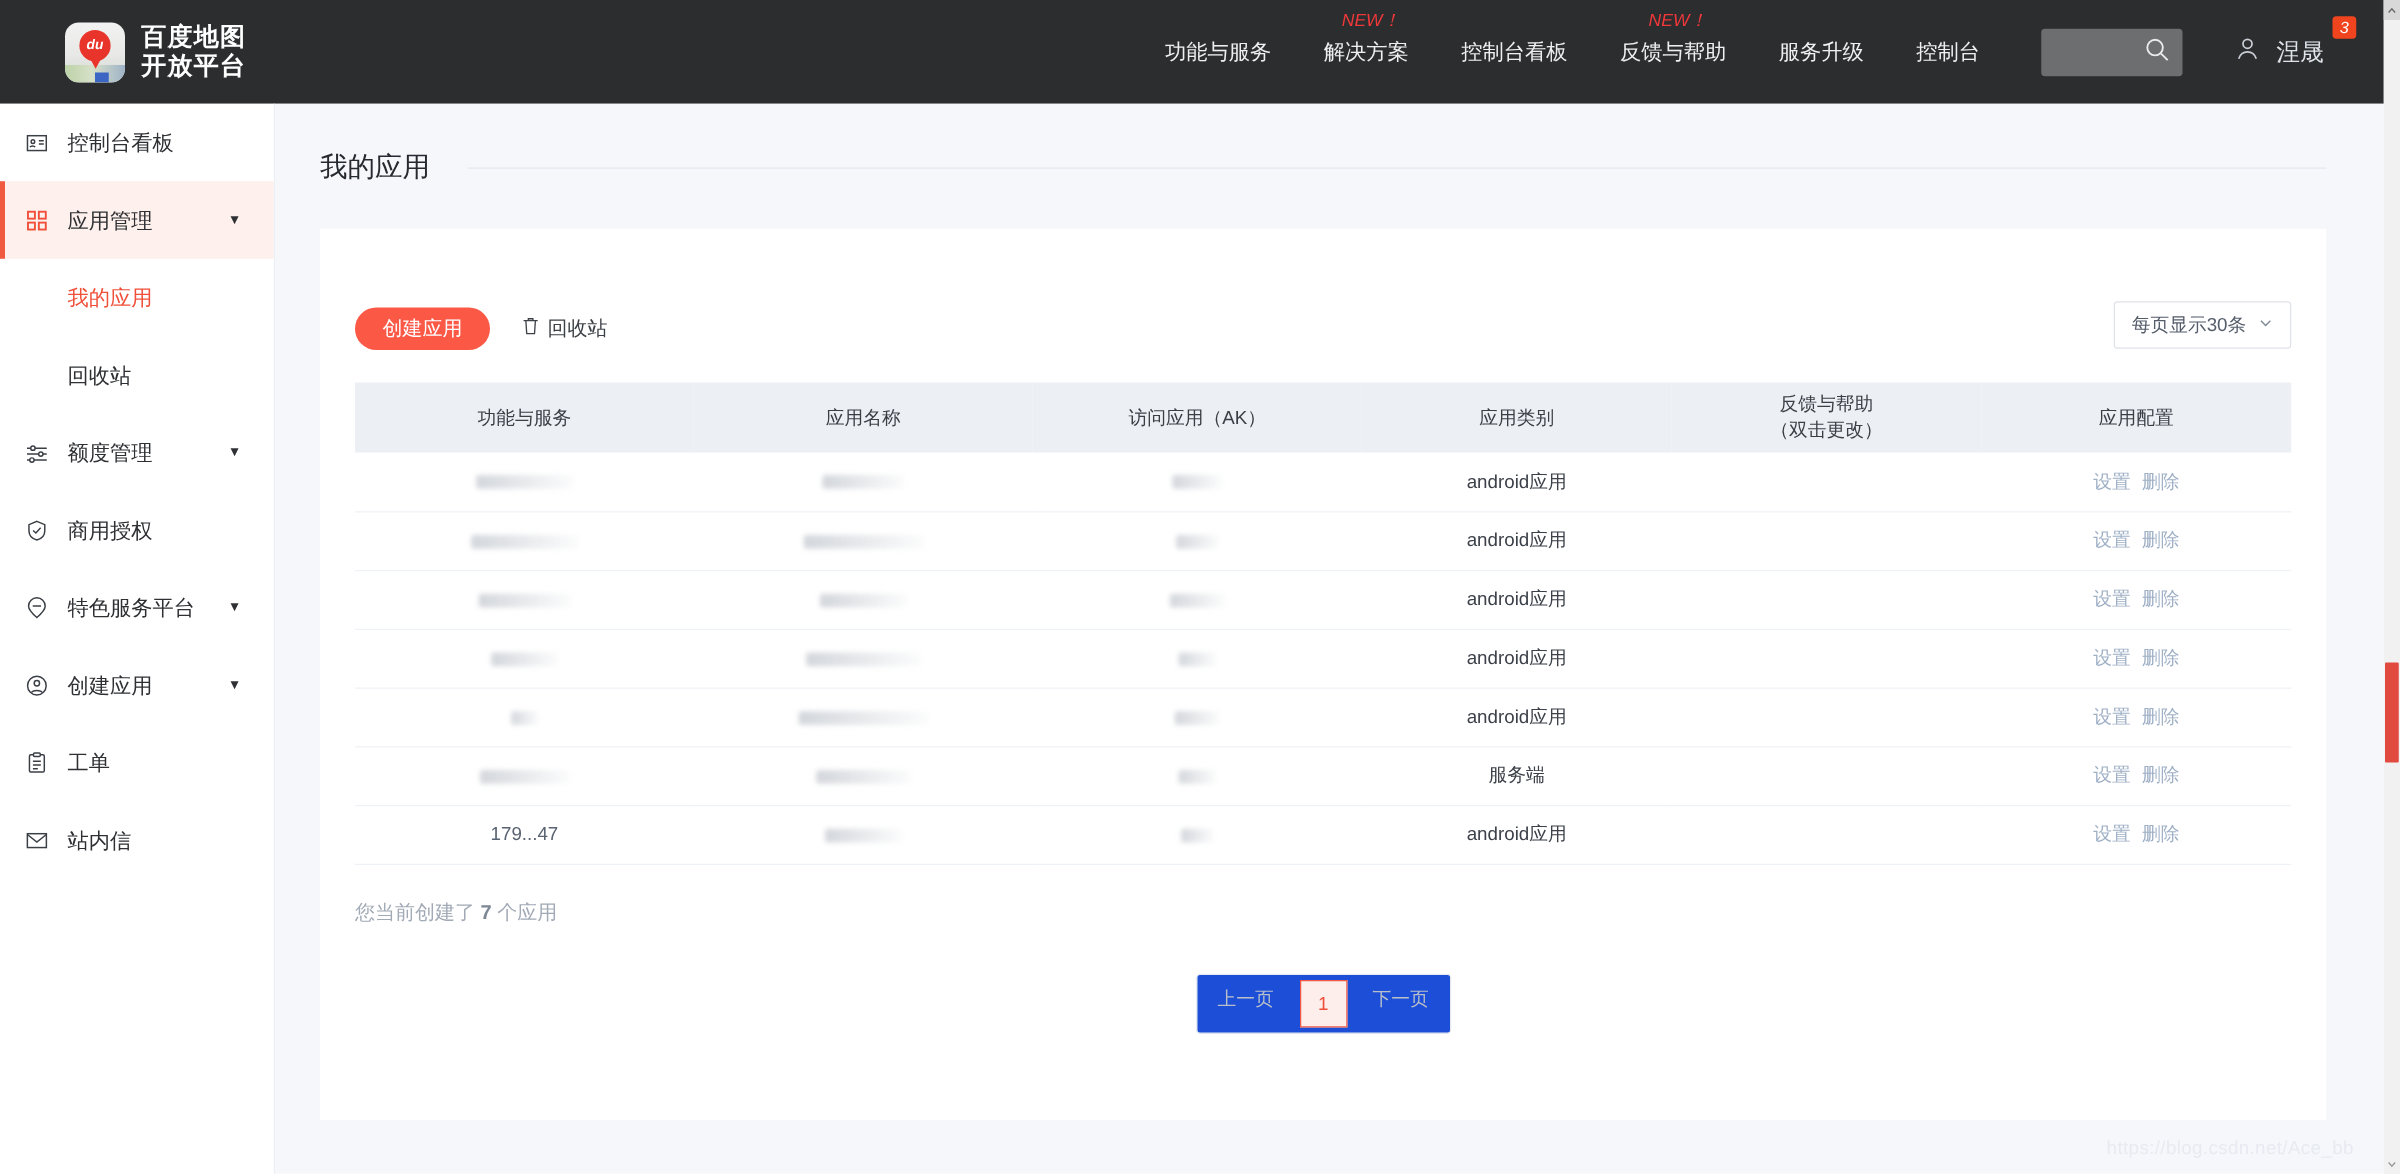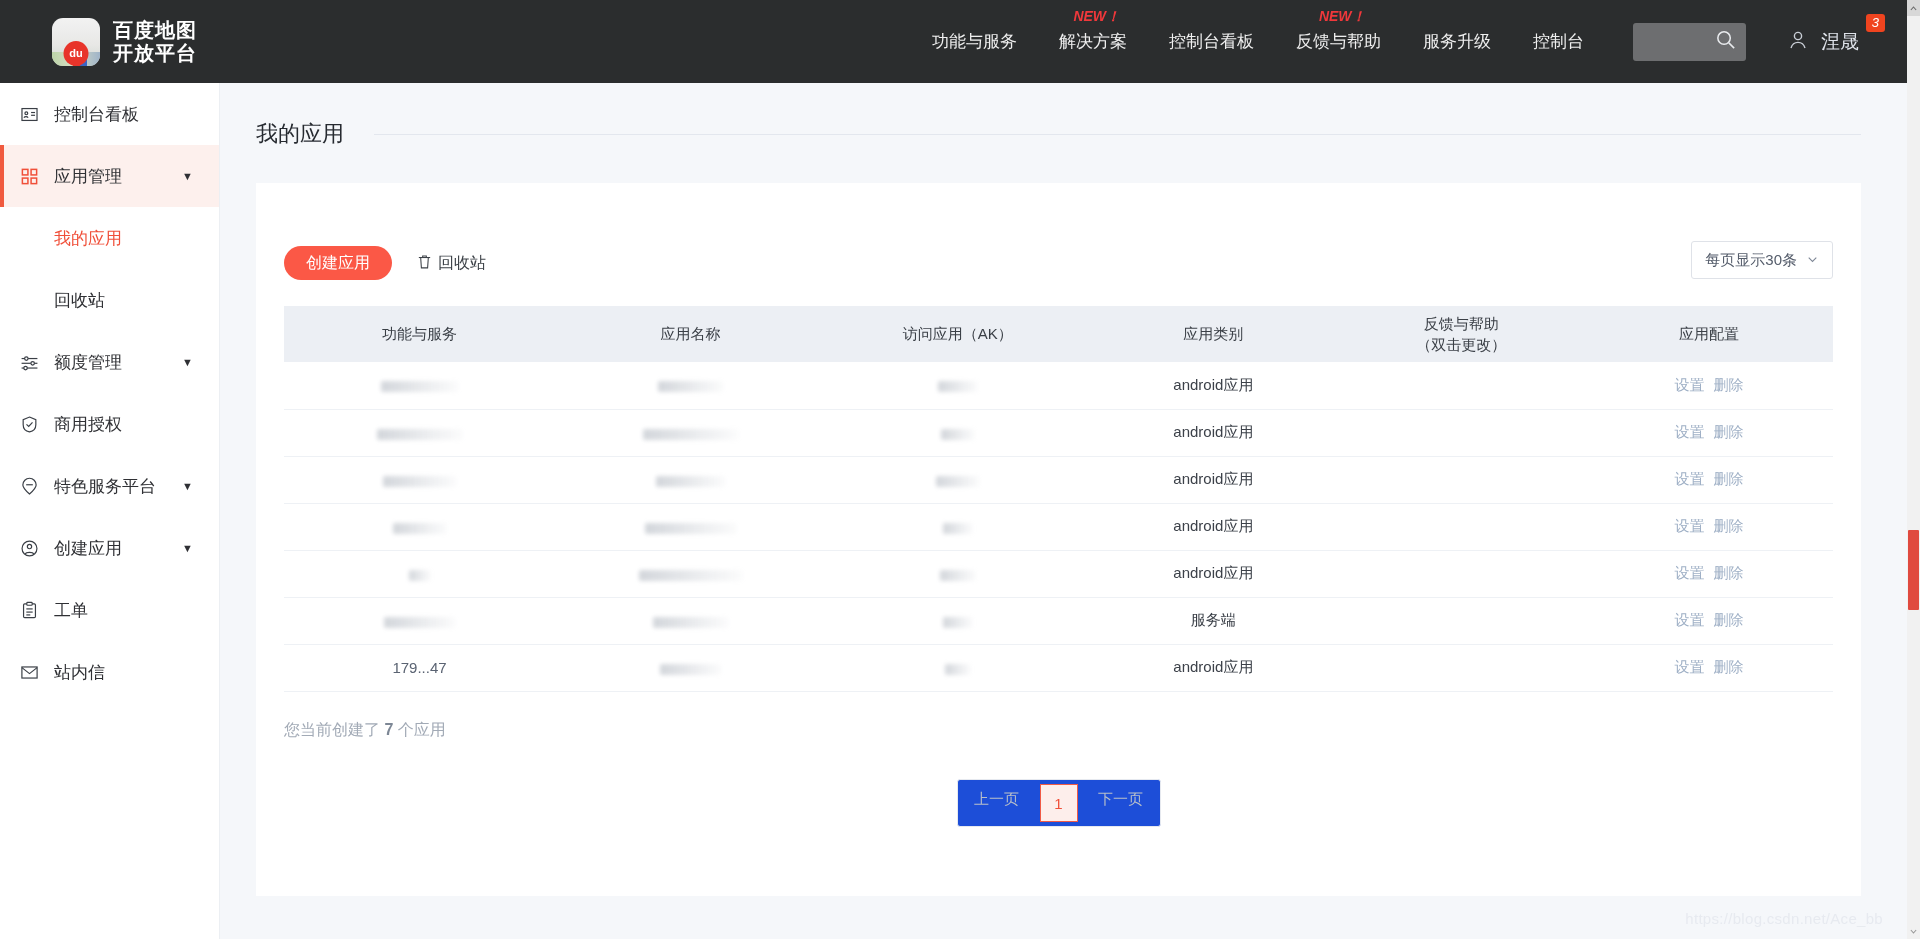--- a/index.html
+++ b/index.html
@@ -19,43 +19,43 @@
     width: 48px; height: 48px; border-radius: 11px;
     background: linear-gradient(180deg,#f2f2f2 0%,#e8e8e6 55%,#cfd6cf 100%);
     position: relative; overflow: hidden; flex: none;
   }
   .logo-mark .road {
     position: absolute; left: 0; bottom: 0; width: 100%; height: 14px;
     background: linear-gradient(90deg,#bcd3a8 0%,#d7e0c8 45%,#9fb3c8 100%);
   }
   .logo-mark .blue { position:absolute; left: 24px; bottom: 0; width: 11px; height: 8px; background:#3b66c4; }
   .logo-mark .pin {
-    position: absolute; left: 50%; top: 23px; transform: translateX(-50%);
+    position: absolute; left: 50%; top: 6px; transform: translateX(-50%);
     width: 25px; height: 25px; border-radius: 50%; background: #e8342a;
     display: flex; align-items: center; justify-content: center;
-    color: #fff; font-size: 11px; font-weight: bold; 
+    color: #fff; font-size: 11px; font-weight: bold; font-style: italic;
   }
   .logo-mark .pin::after {
     content: ''; position: absolute; left: 50%; top: 20px; transform: translateX(-50%);
     border-left: 6px solid transparent; border-right: 6px solid transparent;
     border-top: 11px solid #e8342a;
   }
   .logo-text {
     margin-left: 13px; color: #fff; font-size: 20px; line-height: 23px;
     font-weight: bold; letter-spacing: 1px;
   }
 
   .topnav { display: flex; align-items: center; margin-left: auto; position: relative; }
   .topnav a {
     color: #efefef; font-size: 17px; text-decoration: none;
     padding: 0 21px; position: relative; white-space: nowrap;
   }
   .new-flag {
     position: absolute; top: -22px; left: 50%; transform: translateX(-42%);
-    color: #f0383b; font-size: 14px; font-style: italic; font-weight: bold;
+    color: #f0383b; font-size: 14px; font-style: italic; font-weight: normal;
     white-space: nowrap;
   }
 
   .searchbox {
     width: 113px; height: 38px; background: #6d6e70; border-radius: 3px;
     margin-left: 28px; display: flex; align-items: center; justify-content: flex-end;
     padding-right: 9px;
   }
   .user-area { display: flex; align-items: center; margin-left: 40px; margin-right: 48px; position: relative; }
   .user-name { color: #dfe3ea; font-size: 19px; margin-left: 11px; }

